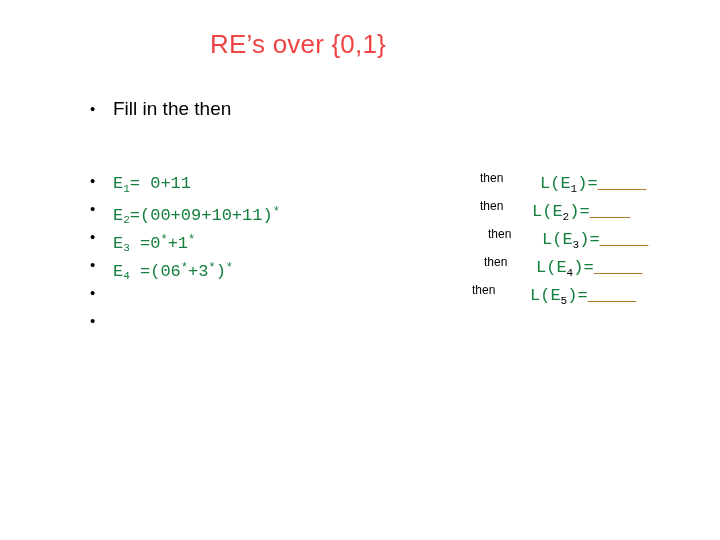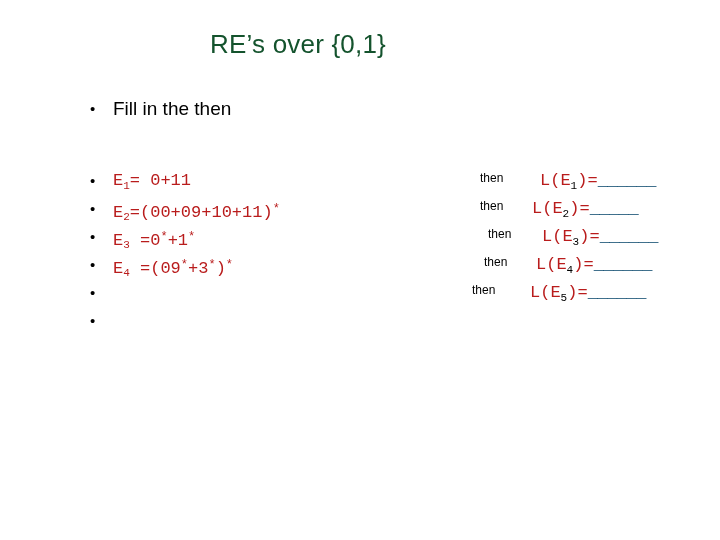--- a/index.html
+++ b/index.html
@@ -21,21 +21,21 @@
     position: absolute;
     top: 28px;
     left: 0;
     width: 596px;
     text-align: center;
     font-family: "Liberation Sans", sans-serif;
     font-size: 26px;
     font-weight: 400;
     letter-spacing: 0.2px;
     line-height: 32px;
-    color: #14532d;
+    color: #ef4444;
   }
 
   
   .body-area {
     position: absolute;
     top: 96px;
     left: 80px;
     width: 600px;
   }
 
@@ -76,23 +76,23 @@
     font-family: "Liberation Sans", sans-serif;
     font-size: 15px;
     line-height: 26px;
     color: #000000;
   }
 
   
   .mono {
     font-family: "Liberation Mono", "DejaVu Sans Mono", monospace;
     font-size: 17px;
-    line-height: 26px;
+    line-height: 32px;
     letter-spacing: 0px;
-    color: #b91c1c;
+    color: #15803d;
   }
   .sub {
     font-size: 11px;
     vertical-align: -0.32em;
     font-family: "Liberation Mono", "DejaVu Sans Mono", monospace;
   }
   .sup {
     font-size: 12px;
     vertical-align: 0.40em;
     font-family: "Liberation Mono", "DejaVu Sans Mono", monospace;
@@ -101,24 +101,24 @@
     font-family: "Liberation Sans", sans-serif;
     font-size: 17px;
   }
   .then {
     font-family: "Liberation Sans", sans-serif;
     font-size: 12px;
     font-weight: 400;
     color: #000000;
   }
   .blank {
-    font-family: Liberation Mono, monospace;
+    font-family: Liberation Serif, serif;
     font-size: 17px;
     letter-spacing: -0.5px;
-    color: #0c4a6e;
+    color: #a16207;
   }
 
   
   .lhs  { position: absolute; left: 33px;  top: 0; }
   .rhs  { position: absolute; top: 0; }
 </style>
 </head>
 <body>
 
 <div class="slide-title">RE’s over {0,1}</div>
@@ -148,21 +148,21 @@
 
   <div class="eq-row">
     <span class="bul">•</span>
     <span class="lhs mono"><span>E</span><span class="sub">3</span><span> =0</span><span class="sup">*</span><span>+</span><span>1</span><span class="sup">*</span></span>
     <span class="rhs" style="left:408px"><span class="then">then</span></span>
     <span class="rhs" style="left:462px"><span class="mono">L(E</span><span class="sub">3</span><span class="mono">)=</span><span class="blank">______</span></span>
   </div>
 
   <div class="eq-row">
     <span class="bul">•</span>
-    <span class="lhs mono"><span>E</span><span class="sub">4</span><span> =(09</span><span class="sup">*</span><span>+</span><span>3</span><span class="sup">*</span><span>)</span><span class="sup">*</span></span>
+    <span class="lhs mono"><span>E</span><span class="sub">4</span><span> =(06</span><span class="sup">*</span><span>+</span><span>3</span><span class="sup">*</span><span>)</span><span class="sup">*</span></span>
     <span class="rhs" style="left:404px"><span class="then">then</span></span>
     <span class="rhs" style="left:456px"><span class="mono">L(E</span><span class="sub">4</span><span class="mono">)=</span><span class="blank">______</span></span>
   </div>
 
   <div class="eq-row">
     <span class="bul">•</span>
     <span class="rhs" style="left:392px"><span class="then">then</span></span>
     <span class="rhs" style="left:450px"><span class="mono">L(E</span><span class="sub">5</span><span class="mono">)=</span><span class="blank">______</span></span>
   </div>
 

